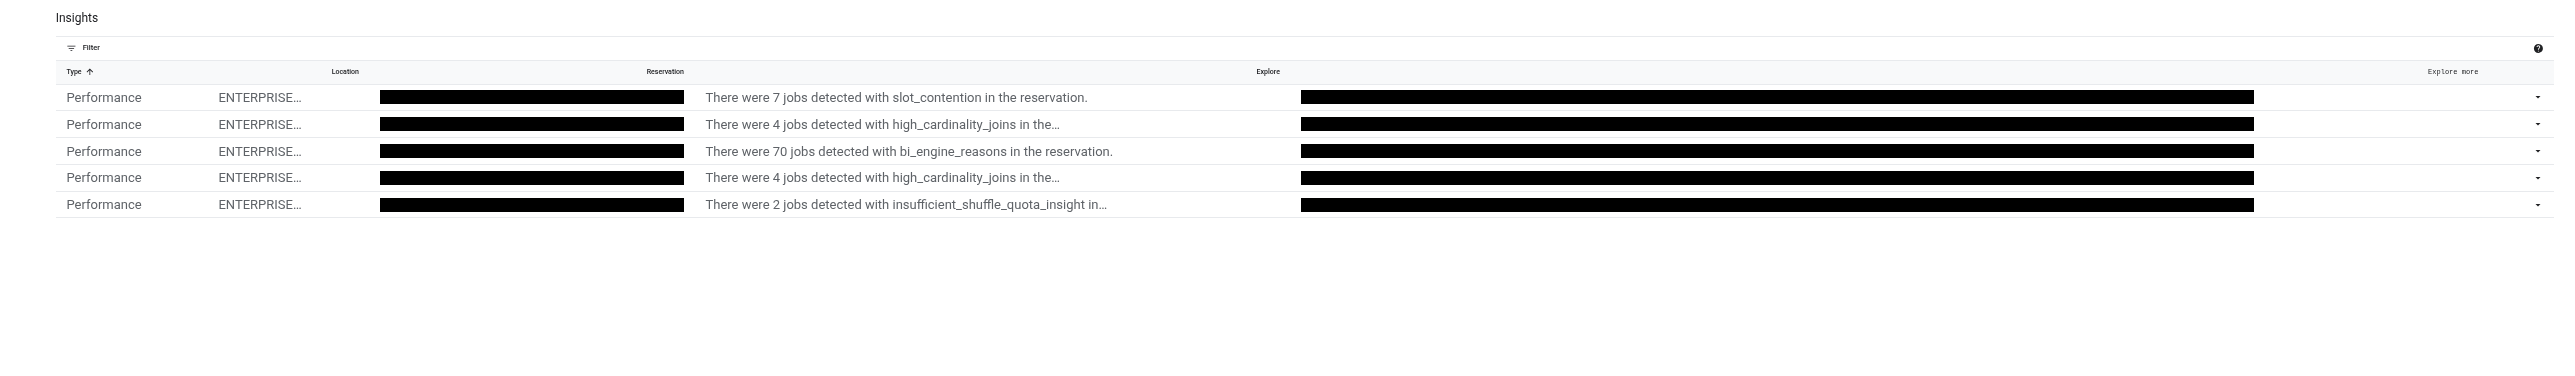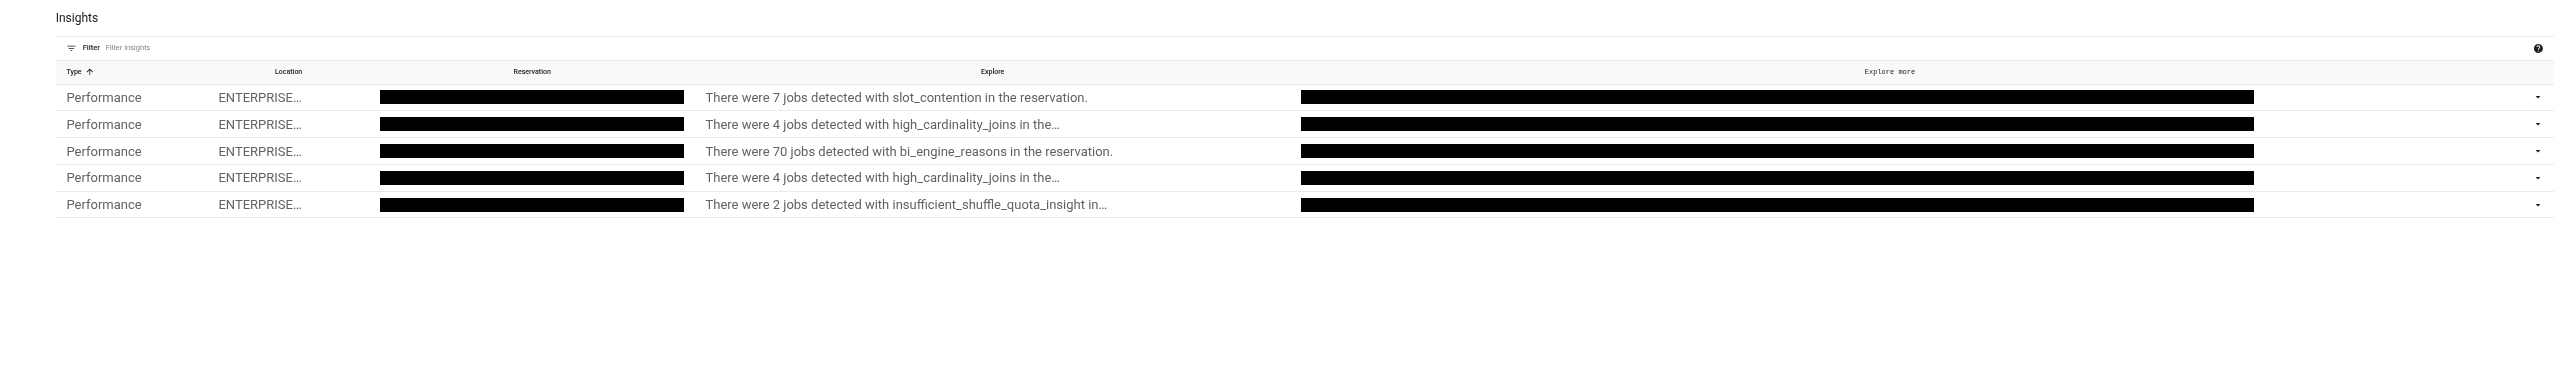--- a/index.html
+++ b/index.html
@@ -11,21 +11,21 @@
 .filter-bar { display: flex; align-items: center; padding: 6.5px 10.8px; gap: 5.4px; border-bottom: 0.5px solid #e8eaed; }
 .filter-icon { display: flex; align-items: center; }
 .filter-label { font-size: 7.6px; font-weight: 500; color: #202124; }
 .filter-input { border: none; outline: none; font-size: 7.6px; color: #5f6368; flex: 1; background: transparent; }
 .filter-input::placeholder { color: #80868b; }
 .help-icon { margin-left: auto; display: flex; align-items: center; cursor: pointer; }
 
 .table-wrap { width: 100%; }
 table { width: 100%; border-collapse: collapse; table-layout: fixed; }
 thead { background: #f8f9fa; }
-th { text-align: center; font-size: 7px; font-weight: 500; color: #202124; padding: 6.5px 10.8px; border-bottom: 0.5px solid #e8eaed; }
+th { text-align: right; font-size: 7px; font-weight: 500; color: #202124; padding: 6.5px 10.8px; border-bottom: 0.5px solid #e8eaed; }
 td { font-size: 13px; color: #5f6368; padding: 5.4px 10.8px; border-bottom: 0.5px solid #e8eaed; white-space: nowrap; overflow: hidden; text-overflow: ellipsis; }
 
 .col-type { width: 152px; }
 .col-location { width: 162px; }
 .col-reservation { width: 325px; }
 .col-detail { width: 596px; }
 .col-explore { width: auto; font-family: Liberation Mono, monospace; }
 .col-expand { width: 65px; text-align: right; }
 
 .sort-arrow { display: inline-flex; vertical-align: middle; margin-left: 3.2px; }
@@ -42,21 +42,20 @@
   <h1 class="page-title">Insights</h1>
   <div class="divider"></div>
 
   <div class="filter-bar">
     <span class="filter-icon">
       <svg width="10.8" height="10.8" viewBox="0 0 24 24" fill="#202124">
           <path d="M10 18h4v-2h-4v2zM3 6v2h18V6H3zm3 7h12v-2H6v2z"></path>
         </svg>
     </span>
     <span class="filter-label">Filter</span>
-    <input class="filter-input" type="text" placeholder="Filter insights" style="">
     <span class="help-icon">
       <svg width="10.8" height="10.8" viewBox="0 0 24 24" fill="#202124">
           <path d="M12 2C6.48 2 2 6.48 2 12s4.48 10 10 10 10-4.48 10-10S17.52 2 12 2zm1 17h-2v-2h2v2zm2.07-7.75l-.9.92C13.45 12.9 13 13.5 13 15h-2v-.5c0-1.1.45-2.1 1.17-2.83l1.24-1.26c.37-.36.59-.86.59-1.41 0-1.1-.9-2-2-2s-2 .9-2 2H8c0-2.21 1.79-4 4-4s4 1.79 4 4c0 .88-.36 1.68-.93 2.25z"></path>
         </svg>
     </span>
   </div>
 
   <div class="table-wrap">
     <table>
       <thead>

